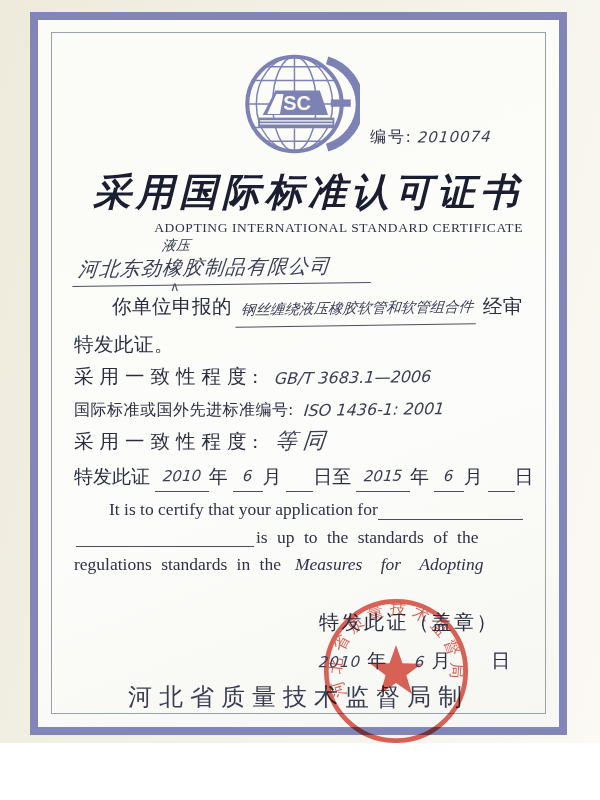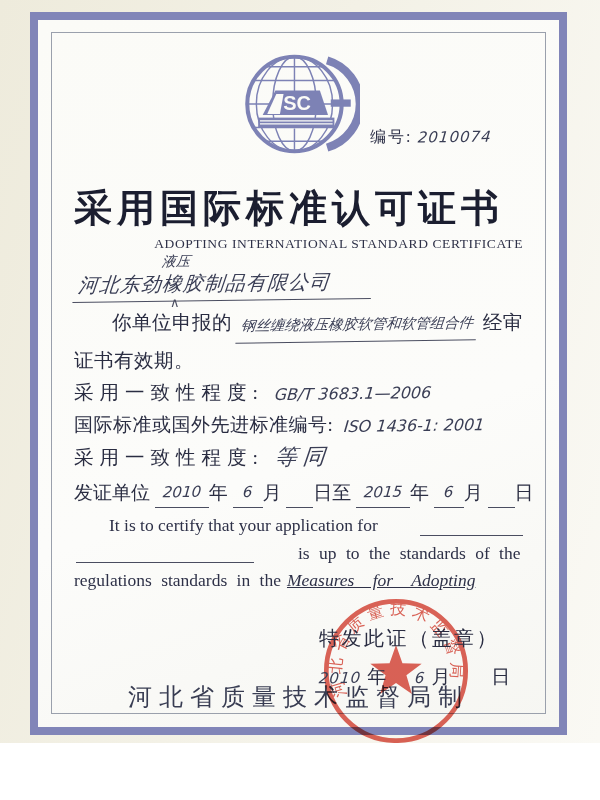--- a/index.html
+++ b/index.html
@@ -15,52 +15,52 @@
   }
   .frame-inner{
     position:absolute;left:13px;top:12px;right:13px;bottom:13px;
     border:1px solid #9aa0ac;
   }
   .content{position:absolute;inset:0;padding:0 22px;}
   .logo{width:122px;height:118px;margin:12px auto 0;display:block;}
   .serial{position:absolute;top:94px;left:318px;font-size:16px;letter-spacing:2px;color:#2e3148;}
   .serial .hand{font-size:15px;letter-spacing:1px;}
   .title{
-    margin:20px 0 2px;text-align:left;font-size:38px;font-weight:bold;
-    letter-spacing:5px;color:#1b1e30;white-space:nowrap;
+    margin:4px 0 2px;text-align:right;font-size:38px;font-weight:bold;
+    letter-spacing:5px;color:#1b1e30;white-space:nowrap;font-style:italic;
   }
   .subtitle{text-align:right;font-size:13.5px;letter-spacing:0.6px;color:#2e3148;margin-bottom:6px;}
   .hand{
     font-family:"DejaVu Sans",sans-serif;font-style:italic;color:#3a3e55;
     display:inline-block;transform:skewX(-6deg) rotate(-0.8deg);
   }
   .company-row{position:relative;margin-top:18px;height:34px;}
   .company{font-size:20px;border-bottom:1.5px solid #4a4d60;padding:0 42px 3px 4px;letter-spacing:1px;}
   .insert-text{position:absolute;left:88px;top:-17px;font-size:14px;}
   .caret{position:absolute;left:96px;top:25px;font-size:13px;transform:none;color:#4a4d60;}
   .body-line{font-size:19.5px;line-height:29px;margin:4px 0;letter-spacing:0.5px;}
   .indent{padding-left:38px;}
   .product{font-size:14.5px;border-bottom:1px solid #4a4d60;padding:0 4px 2px;letter-spacing:0;}
   .field-line{font-size:19.5px;line-height:28px;margin:3px 0;white-space:nowrap;}
   .flabel-wide{letter-spacing:6px;}
-  .flabel-cond{font-size:19px;letter-spacing:0.5px;}
+  .flabel-cond{font-size:16px;letter-spacing:0.5px;}
   .fval{font-size:16px;margin-left:6px;}
   .fval-big{font-size:22px;letter-spacing:6px;}
   .validity{font-size:19px;line-height:30px;margin:4px 0;white-space:nowrap;}
   .blank{display:inline-block;border-bottom:1px solid #4a4d60;text-align:center;vertical-align:bottom;}
   .blank .hand{font-size:15px;}
   .w-year{width:54px;} .w-month{width:30px;} .w-day{width:27px;}
   .english{font-size:17.5px;line-height:27.5px;margin-top:4px;color:#2e3148;}
-  .eline{display:flex;align-items:flex-end;gap:42px;}
+  .eline{display:flex;align-items:flex-end;}
   .fill{flex:1;border-bottom:1px solid #4a4d60;margin-bottom:4px;}
   .fill-fixed{flex:none;width:178px;border-bottom:1px solid #4a4d60;margin-bottom:4px;}
   .e1{padding-left:35px;}
   .e2 span{margin-left:2px;word-spacing:5px;}
   .e3{word-spacing:5px;}
-  .e3 i{margin-left:6px;word-spacing:14px;text-decoration:underline;}
+  .e3 i{margin-left:14px;word-spacing:14px;}
   .issuer{margin-top:30px;margin-left:245px;font-size:20px;letter-spacing:2.5px;color:#2a2d42;position:relative;z-index:2;}
   .issue-date{margin-top:12px;margin-left:245px;font-size:19px;letter-spacing:1px;position:relative;z-index:2;}
   .issue-date .hand{font-size:15px;margin-right:6px;}
   .gap-s{display:inline-block;width:22px;}
   .gap-m{display:inline-block;width:34px;}
   .seal{position:absolute;left:266px;top:560px;width:156px;height:156px;opacity:0.85;z-index:1;mix-blend-mode:multiply;}
   .bottom-text{
     position:absolute;left:0;right:0;bottom:0;text-align:center;
     font-size:24px;letter-spacing:7px;color:#383c52;white-space:nowrap;
   }
@@ -108,37 +108,37 @@
           <span class="hand insert-text">液压</span>
           <span class="caret">∧</span>
           <span class="hand company">河北东劲橡胶制品有限公司</span>
         </div>
 
         <p class="body-line indent">
           <span>你单位申报的</span>
           <span class="hand product">钢丝缠绕液压橡胶软管和软管组合件</span>
           <span>经审</span>
         </p>
-        <p class="body-line">证书有效期。</p>
+        <p class="body-line">特发此证。</p>
 
         <p class="field-line">
           <span class="flabel-wide">采用一致性程度:</span>
           <span class="hand fval">GB/T 3683.1—2006</span>
         </p>
         <p class="field-line">
           <span class="flabel-cond">国际标准或国外先进标准编号:</span>
           <span class="hand fval">ISO 1436-1: 2001</span>
         </p>
         <p class="field-line">
           <span class="flabel-wide">采用一致性程度:</span>
           <span class="hand fval fval-big">等同</span>
         </p>
 
         <p class="validity">
-          <span>发证单位</span>
+          <span>特发此证</span>
           <span class="blank w-year"><span class="hand">2010</span></span><span>年</span>
           <span class="blank w-month"><span class="hand">6</span></span><span>月</span>
           <span class="blank w-day"></span><span>日至</span>
           <span class="blank w-year"><span class="hand">2015</span></span><span>年</span>
           <span class="blank w-month"><span class="hand">6</span></span><span>月</span>
           <span class="blank w-day"></span><span>日</span>
         </p>
 
         <div class="english">
           <div class="eline e1">

